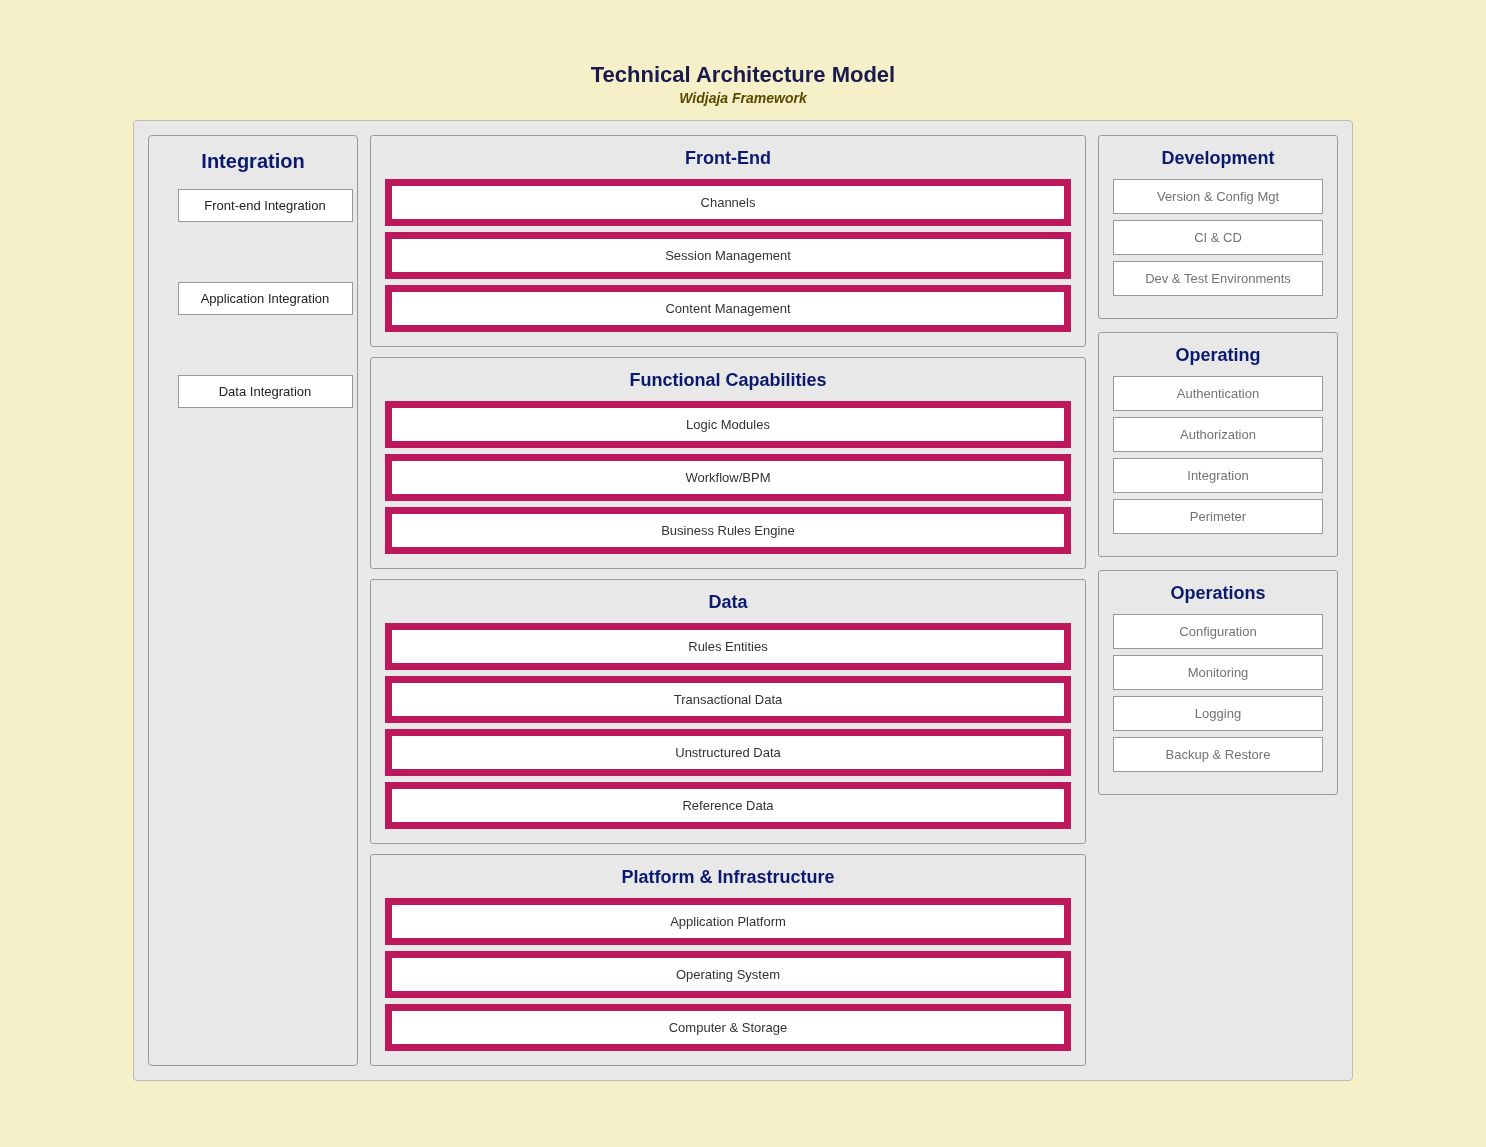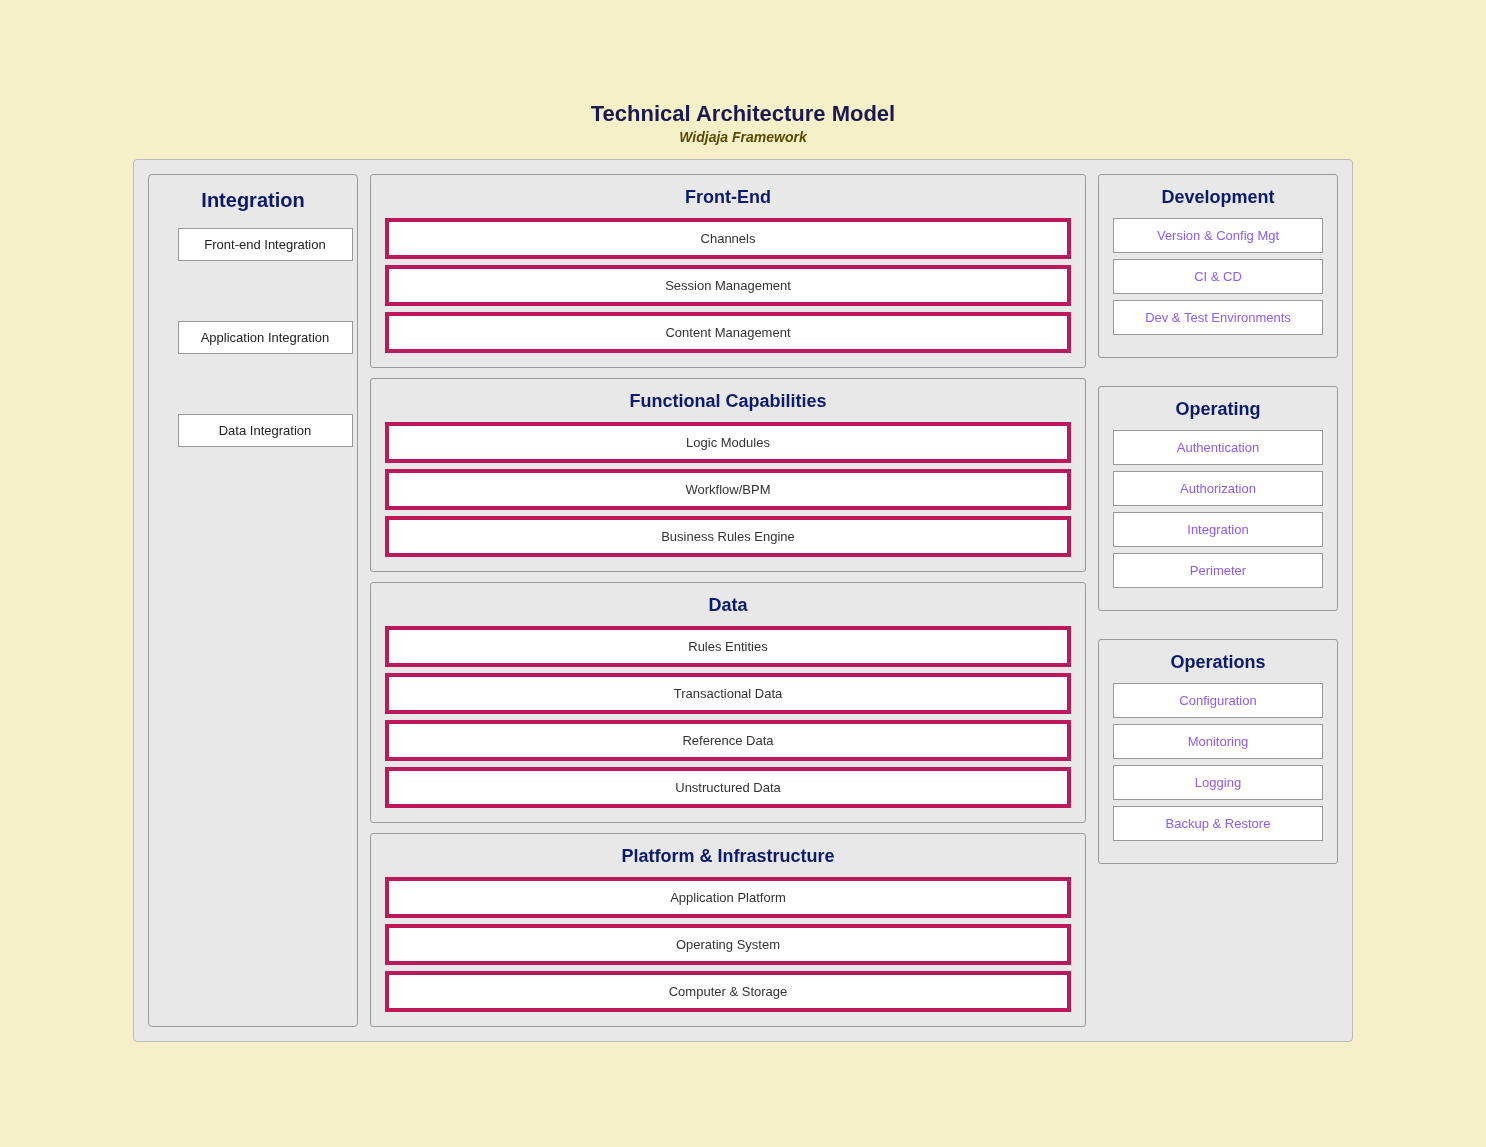--- a/index.html
+++ b/index.html
@@ -90,59 +90,59 @@
       padding: 12px 14px 14px;
     }
     .section-title {
       color: #0a1a6e;
       font-size: 18px;
       font-weight: bold;
       text-align: center;
       margin-bottom: 10px;
     }
     .section-item {
-      border: 4px solid #be185d;
+      border: 7px solid #be185d;
       background: white;
       padding: 9px 12px;
       text-align: center;
       font-size: 13px;
       color: #333;
       margin-bottom: 6px;
     }
     .section-item:last-child {
       margin-bottom: 0;
     }
     
     .right-panel {
       width: 240px;
       min-width: 240px;
       display: flex;
       flex-direction: column;
-      gap: 28px;
+      gap: 13px;
     }
     .right-section {
       border: 1px solid #999;
       background: #e8e8e8;
       border-radius: 3px;
       padding: 12px 14px 14px;
     }
     .right-section-title {
       color: #0a1a6e;
       font-size: 18px;
       font-weight: bold;
       text-align: center;
       margin-bottom: 10px;
     }
     .right-item {
       border: 1px solid #999;
       background: white;
       padding: 9px 12px;
       text-align: center;
       font-size: 13px;
-      color: #8b5cf6;
+      color: #737373;
       margin-bottom: 6px;
     }
     .right-item:last-child {
       margin-bottom: 8px;
     }
   </style>
 </head>
 <body>
 
 <div class="outer-wrapper">
@@ -171,22 +171,22 @@
         <div class="section-title">Functional Capabilities</div>
         <div class="section-item">Logic Modules</div>
         <div class="section-item">Workflow/BPM</div>
         <div class="section-item">Business Rules Engine</div>
       </div>
 
       <div class="section-box">
         <div class="section-title">Data</div>
         <div class="section-item">Rules Entities</div>
         <div class="section-item">Transactional Data</div>
+        <div class="section-item">Unstructured Data</div>
         <div class="section-item">Reference Data</div>
-        <div class="section-item">Unstructured Data</div>
       </div>
 
       <div class="section-box">
         <div class="section-title">Platform &amp; Infrastructure</div>
         <div class="section-item">Application Platform</div>
         <div class="section-item">Operating System</div>
         <div class="section-item">Computer &amp; Storage</div>
       </div>
 
     </div>

